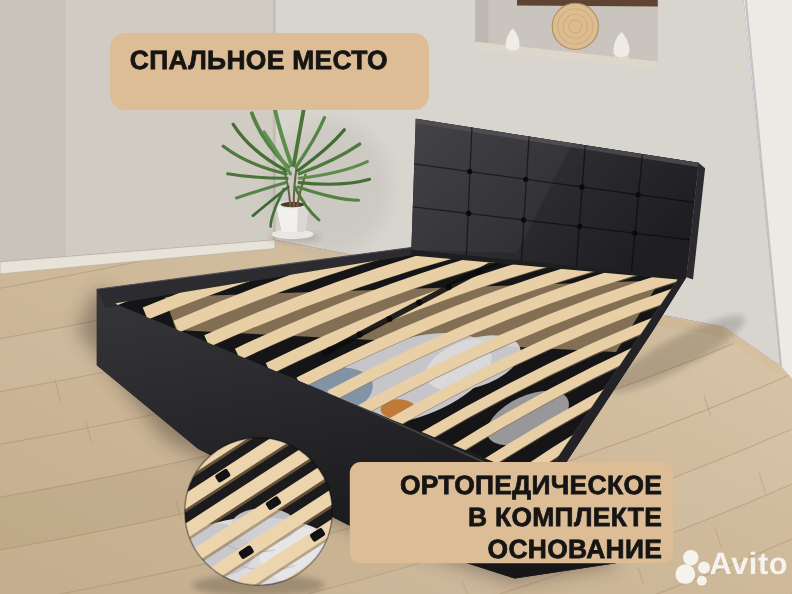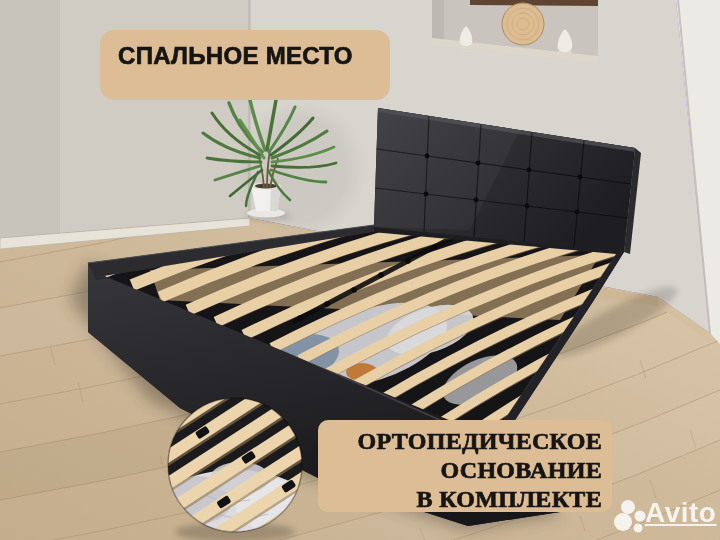--- a/index.html
+++ b/index.html
@@ -5,24 +5,24 @@
   html,body{margin:0;padding:0;background:#888;}
   #stage{position:relative;width:720px;height:540px;overflow:hidden;
          font-family:"Liberation Sans",sans-serif;background:#8b5cf6;}
   #scene{position:absolute;left:0;top:0;}
   .badge{position:absolute;background:#dcbd95;color:#161514;font-weight:700;
          -webkit-text-stroke:0.7px #161514;letter-spacing:0.3px;}
   #size-badge{left:100px;top:30px;width:290px;height:70px;border-radius:14px;
               padding:11px 0 0 18px;box-sizing:border-box;font-size:24px;line-height:30px;}
   #base-badge{left:318px;top:420px;width:294px;height:92px;border-radius:10px;
               padding:7px 10px 12px 0;box-sizing:border-box;font-size:24px;line-height:29px;
-              text-align:right;font-family:Liberation Serif, serif;}
+              text-align:right;}
   #watermark{position:absolute;left:598px;top:494px;width:122px;height:46px;color:rgba(255,255,255,0.82);}
   #watermark .wm-text{position:absolute;left:47px;top:3px;font-size:28px;font-weight:700;
-                      letter-spacing:0.5px;text-decoration:underline;}
+                      letter-spacing:0.5px;}
 </style>
 </head>
 <body>
 
 <div id="stage">
 
 <svg id="scene" width="720" height="540" viewBox="0 0 720 540">
   <defs>
     <linearGradient id="gradNear" x1="0" y1="0" x2="0.35" y2="1">
       <stop offset="0" stop-color="#37373b"></stop>
@@ -291,22 +291,22 @@
     <circle cx="235" cy="465" r="67" fill="none" stroke="#000" stroke-opacity="0.3" stroke-width="1.5"></circle>
   </g>
 </svg>
 
 <div class="badge" id="size-badge">
   <div>СПАЛЬНОЕ МЕСТО</div>
 </div>
 
 <div class="badge" id="base-badge">
   <div>ОРТОПЕДИЧЕСКОЕ</div>
+  <div>В КОМПЛЕКТЕ</div>
   <div>ОСНОВАНИЕ</div>
-  <div>В КОМПЛЕКТЕ</div>
 </div>
 
 <div id="watermark">
   <svg width="122" height="46" viewBox="0 0 122 46">
     <g fill="rgba(255,255,255,0.82)">
       <circle cx="25" cy="28" r="9"></circle>
       <circle cx="30" cy="13" r="7"></circle>
       <circle cx="42" cy="22" r="5.5"></circle>
       <circle cx="40" cy="34" r="4.5"></circle>
     </g>

